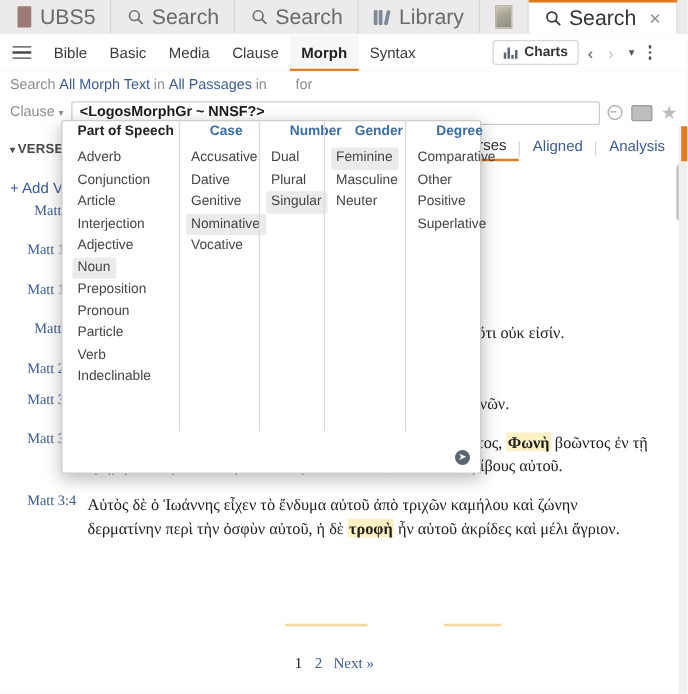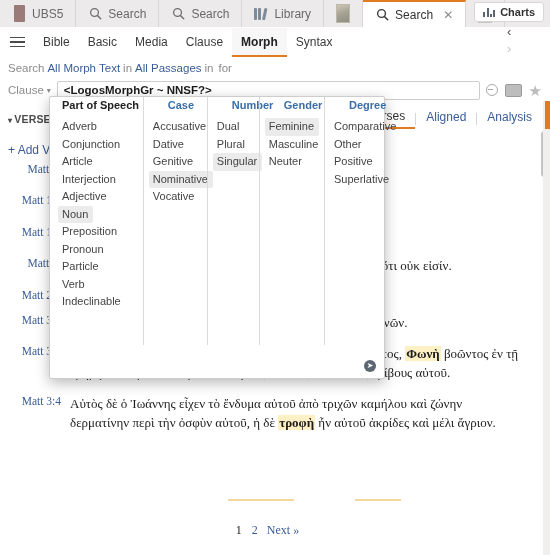--- a/index.html
+++ b/index.html
@@ -18,21 +18,21 @@
     background:#eceaea;display:flex;align-items:stretch;
     border-bottom:1px solid #d2d0ce;
   }
   .tab{
     display:flex;align-items:center;gap:6px;
     padding:0 12px;height:27px;box-sizing:border-box;
     border-right:1px solid #d9d7d5;
     color:#6a6a6a;font-size:11px;white-space:nowrap;
   }
   .tab.active{background:#ffffff;border-top:2px solid #e07b22;color:#333;border-right:1px solid #d9d7d5;}
-  .tab .tl{font-size:12px;}
+  .tab .tl{font-size:17px;}
   .tab-icon{display:inline-flex;align-items:center;justify-content:center;width:14px;height:14px;}
   .book-swatch{width:11px;height:17px;background:#9b7b77;border-radius:1px;}
   .lib-icon{display:inline-block;width:14px;height:12px;position:relative;}
   .lib-icon i{position:absolute;top:0;width:3px;height:12px;background:#7d8a99;border-radius:1px;}
   .lib-icon i:nth-child(1){left:0;}
   .lib-icon i:nth-child(2){left:4px;height:12px;}
   .lib-icon i:nth-child(3){left:8px;transform:rotate(12deg);transform-origin:bottom;}
   .thumb1{width:16px;height:17px;background:linear-gradient(160deg,#cfc9b8 0%,#a8a496 45%,#8c8f82 100%);border:1px solid #bdb8a9;}
   .thumb2{width:17px;height:17px;background:#fff;border:1px solid #c8c4bd;position:relative;overflow:hidden;}
   .thumb2 .t{position:absolute;left:1px;top:1px;right:1px;height:7px;background:#8b8f96;}
@@ -48,21 +48,21 @@
     border-bottom:1px solid #e3e1df;
     justify-content:flex-end;
   }
   .hamburger{width:34px;display:flex;flex-direction:column;gap:3px;align-items:center;justify-content:center;}
   .hamburger span{display:block;width:15px;height:1.6px;background:#4a4a4a;}
   .mitem{
     padding:0 9px;height:29px;line-height:29px;
     font-size:12px;color:#3b3b3b;white-space:nowrap;box-sizing:border-box;
   }
   .mitem.sel{border-bottom:2px solid #e07b22;font-weight:600;color:#222;background:#f7f7f7;}
-  .mb-right{margin-left:auto;display:flex;align-items:center;gap:2px;padding-right:6px;flex-direction:column;}
+  .mb-right{margin-left:auto;display:flex;align-items:center;gap:2px;padding-right:22px;}
   .charts-btn{
     display:flex;align-items:center;gap:5px;
     border:1px solid #d8d6d4;border-radius:3px;
     padding:3px 8px;font-size:11px;font-weight:600;color:#333;background:#fff;
   }
   .bars{display:inline-flex;align-items:flex-end;gap:1.3px;height:10px;}
   .bars i{display:block;width:2px;background:#5b6672;}
   .navarrow{color:#555;font-size:13px;padding:0 5px;}
   .navarrow.dim{color:#c2c2c2;}
   .caret{color:#555;font-size:9px;padding:0 5px;}
@@ -270,21 +270,21 @@
         </div>
     </div>
   </div>
 
   <div class="scoperow">
     <span class="lbl">Search</span>
     <a href="#">All Morph Text</a>
     <span class="lbl">in</span>
     <a href="#">All Passages</a>
     <span class="lbl">in</span>
-    <span class="lbl" style="margin-left:5px">for</span>
+    <span class="lbl" style="margin-left:23px">for</span>
   </div>
 
   <div class="queryrow">
     <span class="qlabel">Clause</span>
     <span class="qcaret">▾</span>
     <div class="qbox">&lt;LogosMorphGr ~ NNSF?&gt;</div>
     <div class="qicons">
       <span class="circ-icon"></span>
       <span class="kbd-icon"></span>
       <span class="star-icon">★</span>

